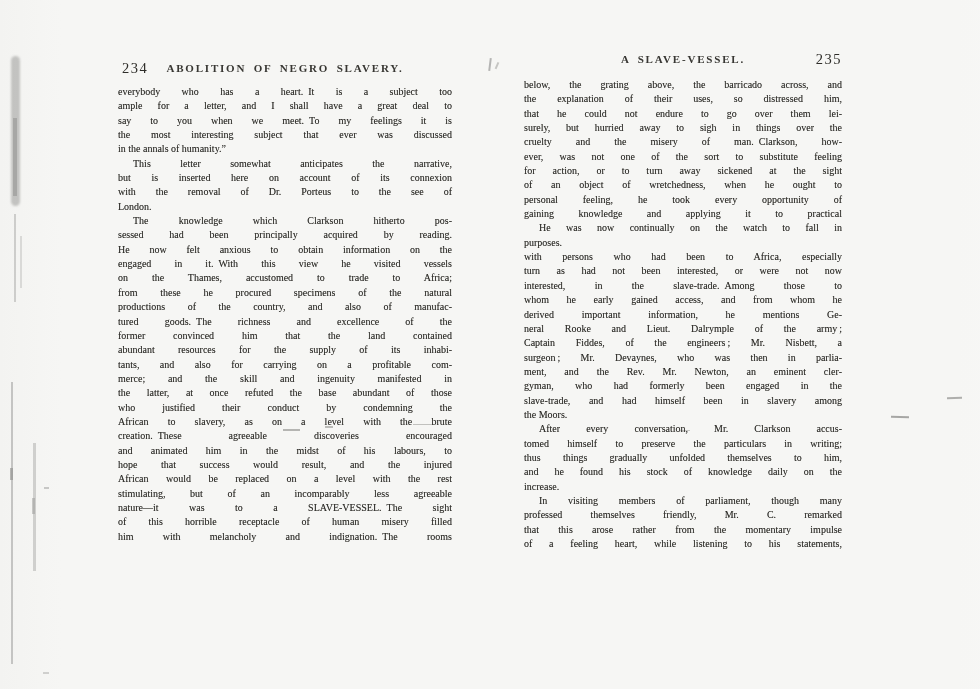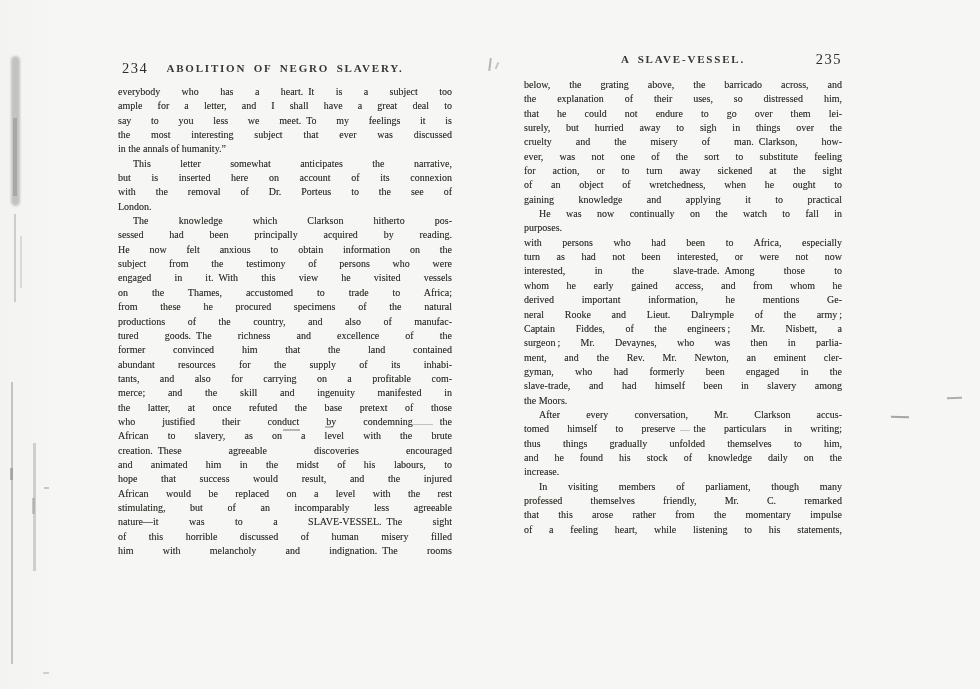--- a/index.html
+++ b/index.html
@@ -98,68 +98,68 @@
   <div class="artifact a18"></div>
 
   <div class="page left">
     <div class="page-header">
       <span class="page-num">234</span>
       <span class="running-head">ABOLITION OF NEGRO SLAVERY.</span>
     </div>
     <div class="page-body">
         <div class="line">everybody who has a heart. It is a subject too</div>
         <div class="line">ample for a letter, and I shall have a great deal to</div>
-        <div class="line">say to you less we meet. To my feelings it is</div>
+        <div class="line">say to you when we meet. To my feelings it is</div>
         <div class="line">the most interesting subject that ever was discussed</div>
         <div class="line end">in the annals of humanity.”</div>
         <div class="line indent">This letter somewhat anticipates the narrative,</div>
         <div class="line">but is inserted here on account of its connexion</div>
         <div class="line">with the removal of Dr. Porteus to the see of</div>
         <div class="line end">London.</div>
         <div class="line indent">The knowledge which Clarkson hitherto pos-</div>
         <div class="line">sessed had been principally acquired by reading.</div>
         <div class="line">He now felt anxious to obtain information on the</div>
-        <div class="line">subject from the testimony of persons who were</div>
         <div class="line">engaged in it. With this view he visited vessels</div>
         <div class="line">on the Thames, accustomed to trade to Africa;</div>
         <div class="line">from these he procured specimens of the natural</div>
         <div class="line">productions of the country, and also of manufac-</div>
         <div class="line">tured goods. The richness and excellence of the</div>
         <div class="line">former convinced him that the land contained</div>
         <div class="line">abundant resources for the supply of its inhabi-</div>
         <div class="line">tants, and also for carrying on a profitable com-</div>
         <div class="line">merce; and the skill and ingenuity manifested in</div>
-        <div class="line">the latter, at once refuted the base pretext of those</div>
+        <div class="line">the latter, at once refuted the base abundant of those</div>
         <div class="line">who justified their conduct by condemning the</div>
         <div class="line">African to slavery, as on a level with the brute</div>
         <div class="line">creation. These agreeable discoveries encouraged</div>
         <div class="line">and animated him in the midst of his labours, to</div>
         <div class="line">hope that success would result, and the injured</div>
         <div class="line">African would be replaced on a level with the rest</div>
         <div class="line">stimulating, but of an incomparably less agreeable</div>
         <div class="line">nature—it was to a SLAVE-VESSEL. The sight</div>
-        <div class="line">of this horrible discussed of human misery filled</div>
+        <div class="line">of this horrible receptacle of human misery filled</div>
         <div class="line">him with melancholy and indignation. The rooms</div>
       </div>
   </div>
 
   <div class="page right">
     <div class="page-header">
       <span class="running-head">A SLAVE-VESSEL.</span>
       <span class="page-num">235</span>
     </div>
     <div class="page-body">
         <div class="line">below, the grating above, the barricado across, and</div>
         <div class="line">the explanation of their uses, so distressed him,</div>
         <div class="line">that he could not endure to go over them lei-</div>
         <div class="line">surely, but hurried away to sigh in things over the</div>
         <div class="line">cruelty and the misery of man. Clarkson, how-</div>
         <div class="line">ever, was not one of the sort to substitute feeling</div>
         <div class="line">for action, or to turn away sickened at the sight</div>
         <div class="line">of an object of wretchedness, when he ought to</div>
+        <div class="line">personal feeling, he took every opportunity of</div>
         <div class="line">gaining knowledge and applying it to practical</div>
         <div class="line indent">He was now continually on the watch to fall in</div>
         <div class="line end">purposes.</div>
         <div class="line">with persons who had been to Africa, especially</div>
         <div class="line">turn as had not been interested, or were not now</div>
         <div class="line">interested, in the slave-trade. Among those to</div>
         <div class="line">whom he early gained access, and from whom he</div>
         <div class="line">derived important information, he mentions Ge-</div>
         <div class="line">neral Rooke and Lieut. Dalrymple of the army ;</div>
         <div class="line">Captain Fiddes, of the engineers ; Mr. Nisbett, a</div>

